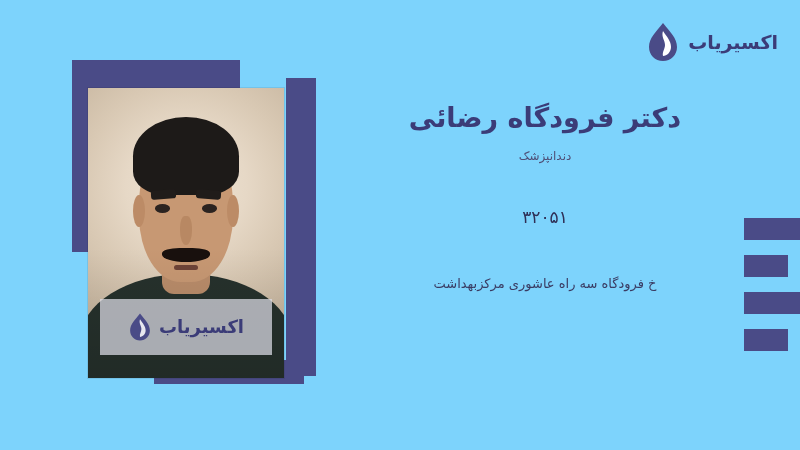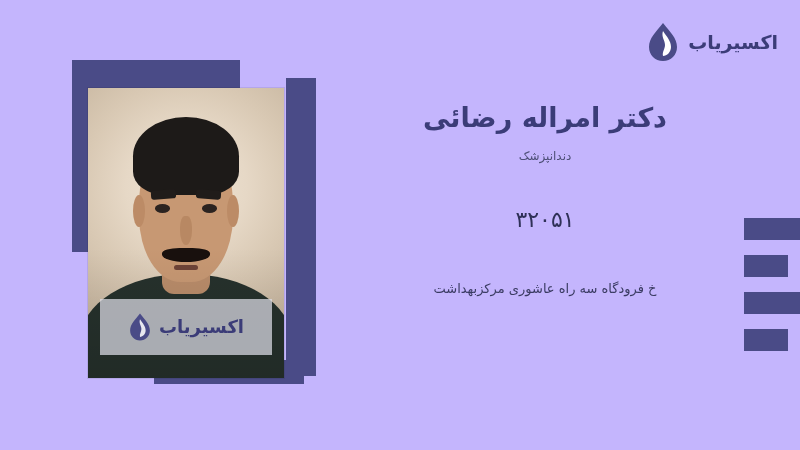--- a/index.html
+++ b/index.html
@@ -7,21 +7,21 @@
     padding: 0;
     background: #ffffff;
   }
   body {
     font-family: "DejaVu Sans", "Liberation Sans", sans-serif;
   }
   .card {
     position: relative;
     width: 800px;
     height: 450px;
-    background: #c4b5fd;
+    background: #7dd3fc;
     overflow: hidden;
   }
 
   
   .brand {
     position: absolute;
     top: 22px;
     right: 22px;
     display: flex;
     flex-direction: row;
@@ -230,21 +230,21 @@
     color: #3b3c78;
     margin: 0 0 14px 0;
     line-height: 1.3;
   }
   .specialty {
     font-size: 12px;
     color: #4f5078;
     margin: 0 0 44px 0;
   }
   .code {
-    font-size: 22px;
+    font-size: 17px;
     color: #2f3057;
     letter-spacing: 1px;
     margin: 0 0 46px 0;
   }
   .address {
     font-size: 13px;
     color: #3a3b62;
     line-height: 1.7;
     margin: 17px;
   }
@@ -306,21 +306,21 @@
         <span class="wm-text">اکسیریاب</span>
         <svg class="wm-mark" viewBox="0 0 34 40">
           <path d="M17 1 C24 10 31 16 31 25 C31 33 25 39 17 39 C9 39 3 33 3 25 C3 16 10 10 17 1 Z" fill="#4a4b87"></path>
           <path d="M17 9 C21 15 25 19 25 25 C25 30 21 34 17 34 C16 30 19 27 19 23 C19 18 15 15 17 9 Z" fill="#e7e7ef"></path>
         </svg>
       </div>
     </div>
   </div>
 
   <div class="info">
-    <h1 class="doctor-name">دکتر امراله رضائی</h1>
+    <h1 class="doctor-name">دکتر فرودگاه رضائی</h1>
     <div class="specialty">دندانپزشک</div>
     <div class="code">۳۲۰۵۱</div>
     <div class="address">خ فرودگاه سه راه عاشوری مرکزبهداشت</div>
   </div>
 
   <div class="bars">
     <div class="bar b1"></div>
     <div class="bar b2"></div>
     <div class="bar b3"></div>
     <div class="bar b4"></div>

